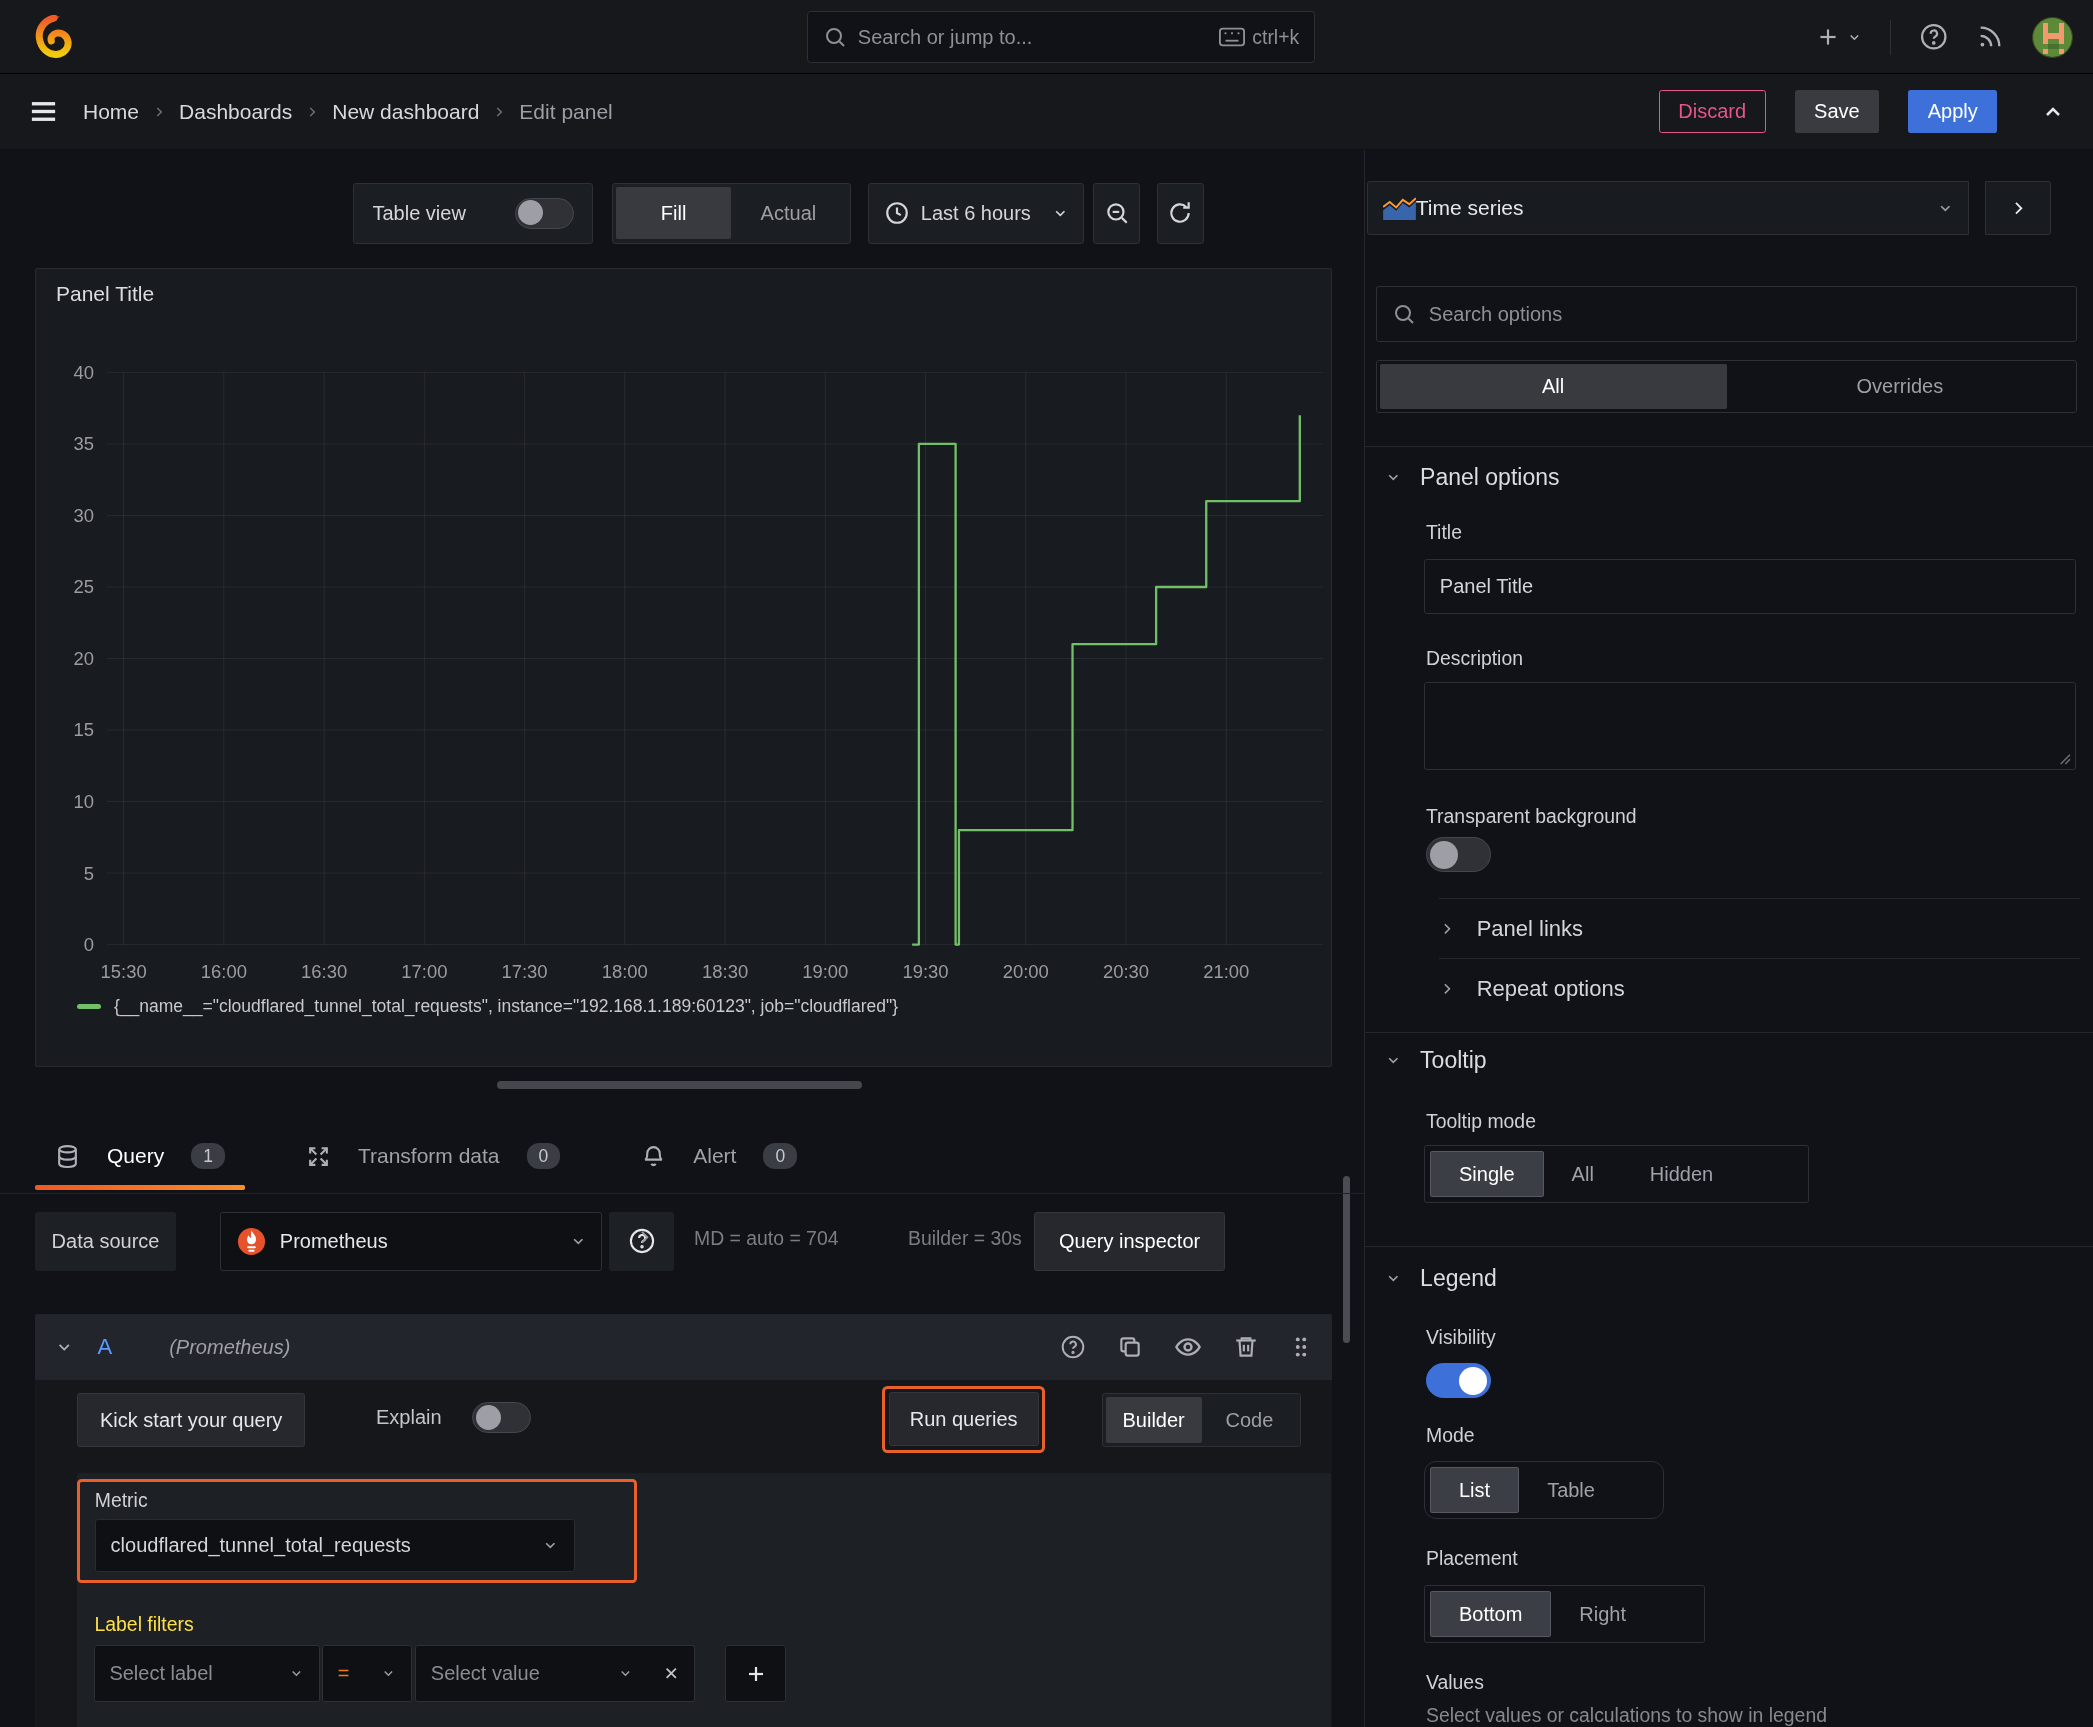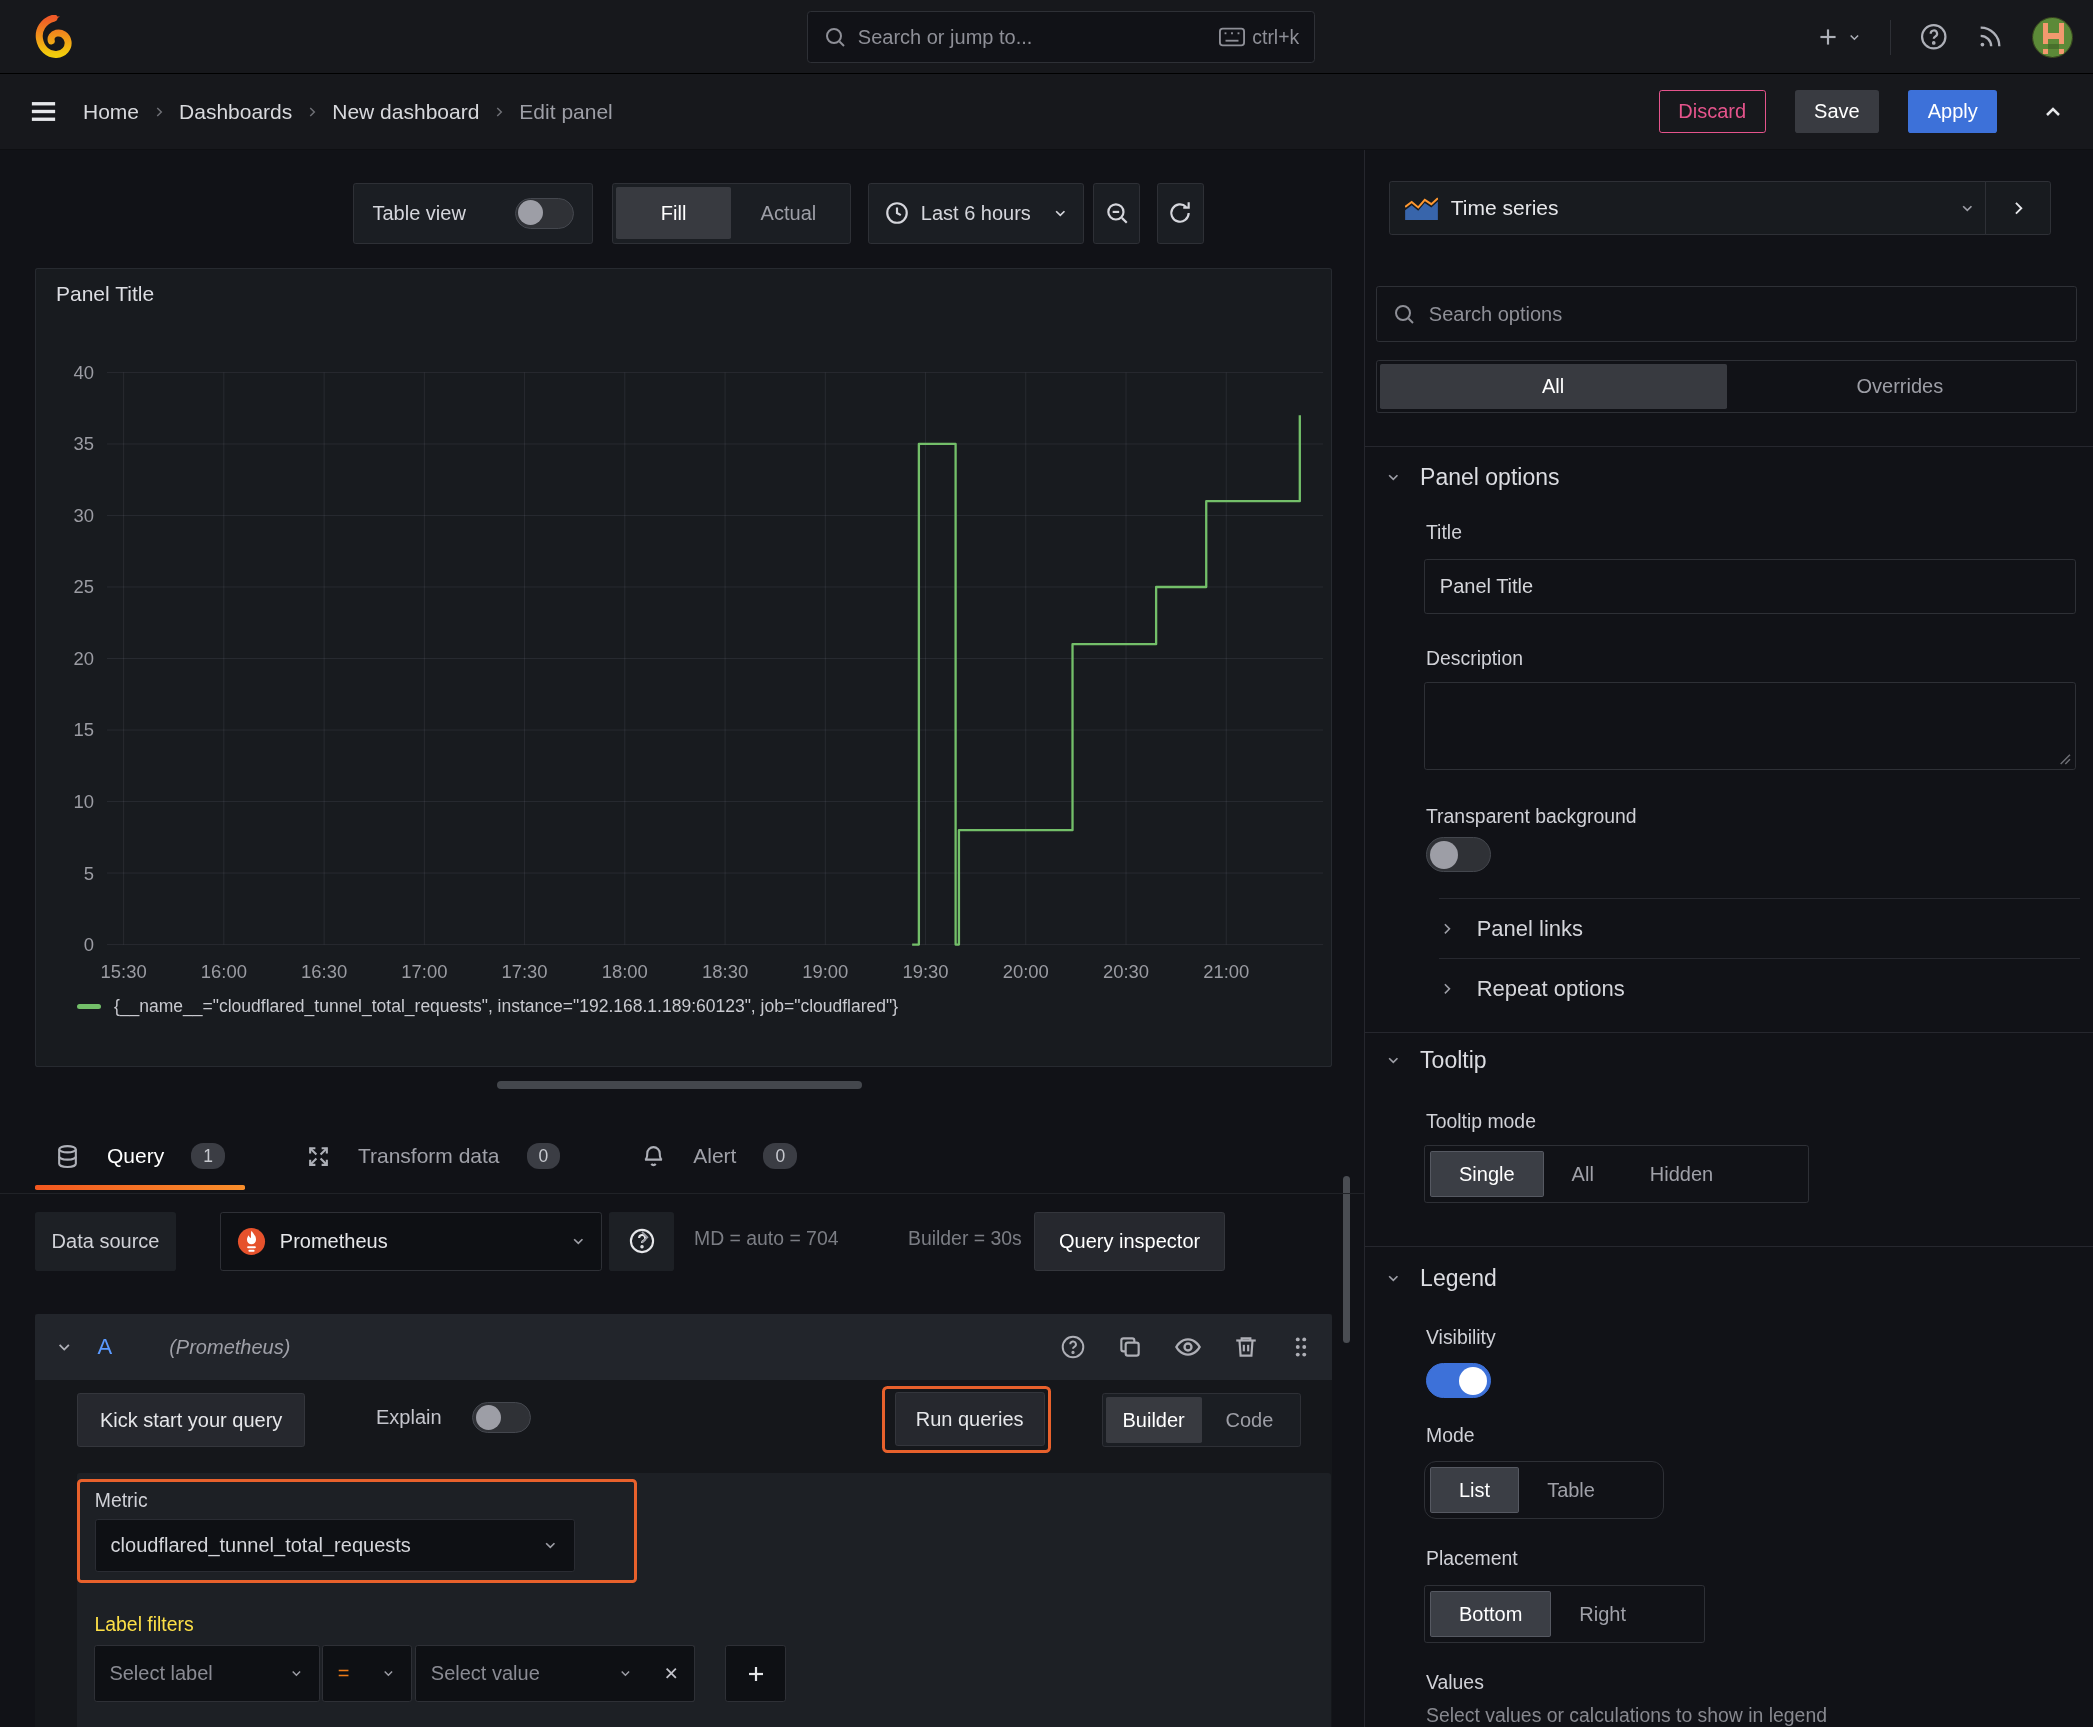--- a/index.html
+++ b/index.html
@@ -90,39 +90,39 @@
   .qcard { position:absolute; left:35px; top:1164px; width:1297px; height:414px; background:#15171b; }
   .qheader { position:absolute; left:0; top:0; width:1297px; height:66px; background:#22252b; border-radius:2.8px 2.8px 0 0; display:flex; align-items:center; padding:0 20px; gap:24px; }
   .ref-id { color:#5b9aff; font-size:22px; }
   .ds-hint { font-style:italic; color:#9fa0a8; font-size:20px; margin-left:33px; }
   .qheader-icons { margin-left:auto; display:flex; align-items:center; gap:31px; }
   .qtoolbar { position:absolute; left:0; top:79px; width:1297px; height:61px; }
   .ks-btn { position:absolute; left:42px; top:0; height:54px; padding:0 22px; background:#26282e; border:0.9px solid #34363c; border-radius:2.8px; display:flex; align-items:center; font-size:20px; color:#e6e7ea; }
   .explain-label { position:absolute; left:341px; top:13px; font-size:20px; color:#c4c5cc; }
   .explain-toggle { position:absolute; left:437px; top:9.2px; }
   .run-wrap { position:absolute; left:847px; top:-7.4px; border:3.7px solid #e8612c; border-radius:5.5px; padding:3.7px; }
-  .run-btn { height:54px; padding:0 20px; background:#26282e; border:0.9px solid #34363c; border-radius:2.8px; display:flex; align-items:center; font-size:20px; color:#e6e7ea;margin-left:6px; }
+  .run-btn { height:54px; padding:0 20px; background:#26282e; border:0.9px solid #34363c; border-radius:2.8px; display:flex; align-items:center; font-size:20px; color:#e6e7ea; }
   .bc-group { position:absolute; left:1067px; top:0; width:199px; height:54px; background:#1b1e23; border:0.9px solid #2e3036; border-radius:2.8px; padding:2.8px; display:flex; }
   .bc-group .seg { height:100%; font-size:20px; }
   .editor { position:absolute; left:42px; top:159px; width:1254px; height:256px; background:#1d2025; border-radius:2.8px; }
   .metric-highlight { position:absolute; left:0px; top:5.5px; width:560px; height:104px; border:3.7px solid #e8612c; border-radius:4.6px; }
   .metric-label { position:absolute; left:14.8px; top:7.4px; font-size:19.4px; color:#d0d1d7; }
   .metric-select { position:absolute; left:14.8px; top:37px; width:480px; height:53px; background:#0e1014; border:0.9px solid #2a2c33; border-radius:2.8px; display:flex; align-items:center; padding:0 14.8px; font-size:20px; color:#d4d5da; }
   .metric-select .caret { margin-left:auto; }
   .lf-label { position:absolute; left:17.5px; top:140px; font-size:19.4px; color:#fde047; }
   .lf-row { position:absolute; left:0; top:172px; height:57px; }
   .lf-box { position:absolute; top:0; height:57px; background:#0e1014; border:0.9px solid #2e3036; border-radius:2.8px; display:flex; align-items:center; padding:0 14.8px; font-size:20px; color:#8a8b93; }
   .lf-box .caret { margin-left:auto; }
   .op-text { color:#eb7b18; }
   .x-seg { position:absolute; left:571px; top:0; width:47px; height:57px; background:#0e1014; border:0.9px solid #2e3036; border-left:none; border-radius:0 2.8px 2.8px 0; display:flex; align-items:center; justify-content:center; color:#c4c5cc; font-size:22px; }
   .plus-btn { position:absolute; left:648px; top:0; width:61px; height:57px; background:#0e1014; border:0.9px solid #2e3036; border-radius:2.8px; display:flex; align-items:center; justify-content:center; }
 
   
   .sidebar { position:absolute; left:1364px; top:0; width:729px; height:1578px; border-left:0.9px solid #26272e; background:#111217; }
-  .viz-select { position:absolute; left:24px; top:31px; width:602px; height:54px; background:#181b1f; border:0.9px solid #2e3036; border-radius:2.8px 0 0 2.8px; display:flex; align-items:center; gap:13px; padding:0 14.8px; font-size:21px; color:#e6e7ea; }
+  .viz-select { position:absolute; left:2px; top:31px; width:602px; height:54px; background:#181b1f; border:0.9px solid #2e3036; border-radius:2.8px 0 0 2.8px; display:flex; align-items:center; padding:0 14.8px; font-size:21px; color:#e6e7ea; }
   .viz-select .caret { margin-left:auto; }
   .viz-expand { position:absolute; left:620px; top:31px; width:66px; height:54px; background:#181b1f; border:0.9px solid #2e3036; border-radius:0 2.8px 2.8px 0; display:flex; align-items:center; justify-content:center; }
   .opt-search { position:absolute; left:11px; top:136px; width:701px; height:56px; background:#111217; border:0.9px solid #2e3036; border-radius:2.8px; display:flex; align-items:center; gap:13px; padding:0 14.8px; }
   .opt-search input { flex:1; background:transparent; border:none; outline:none; font-size:20px; color:#c4c5cc; }
   .opt-search input::placeholder { color:#8e8f97; }
   .ao-tabs { position:absolute; left:11px; top:210px; width:701px; height:53px; background:#111217; border:0.9px solid #2e3036; border-radius:2.8px; padding:2.8px; display:flex; }
   .ao-tabs .seg { font-size:20px; height:100%; }
   .sb-divider { position:absolute; left:0; width:729px; border-top:0.9px solid #26272e; }
   .sb-divider.inset { left:74px; width:641px; border-top:0.9px solid rgba(204,204,220,0.12); }
   .section-head { position:absolute; display:flex; align-items:center; gap:18.5px; font-size:23px; color:#dcdde2; }

